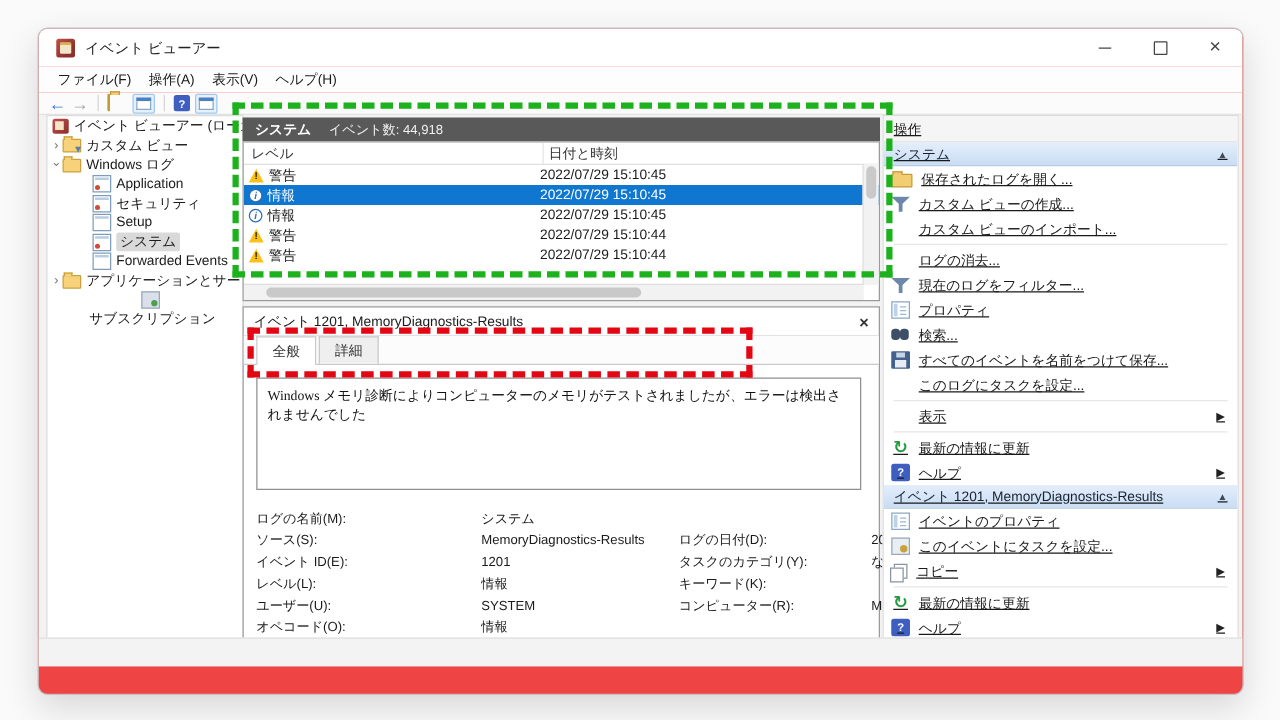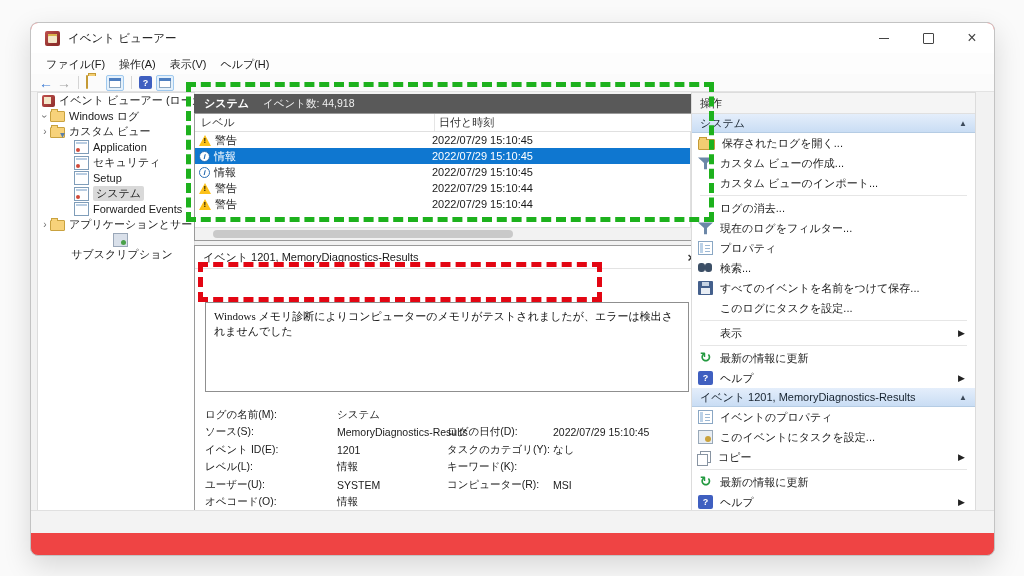--- a/index.html
+++ b/index.html
@@ -21,21 +21,21 @@
     background:linear-gradient(135deg,#c0504d 0%,#8f2f2c 70%);position:relative;flex:0 0 auto;}
   .app-icon::after{content:"";position:absolute;left:3px;top:3px;width:9px;height:9px;background:#f3e6c8;border-radius:1px;box-shadow:inset 0 2px 0 #d8b24a;}
   .title-text{margin-left:8px;font-size:11.5px;color:#222;}
   .caption-btns{margin-left:auto;display:flex;height:100%;}
   .cap{width:44px;height:100%;display:flex;align-items:center;justify-content:center;color:#444;}
   .cap-min::after{content:"";width:10px;height:0;border-bottom:1px solid #444;}
   .cap-max::after{content:"";width:9px;height:9px;border:1px solid #444;border-radius:1px;}
   .cap-close{font-size:13px;}
   .cap-close::after{content:"\00D7";font-size:16px;line-height:1;}
   
-  .menubar{position:absolute;left:0;top:30px;right:0;height:21px;background:#fdfdfd;display:flex;align-items:flex-end;padding-left:8px;}
+  .menubar{position:absolute;left:0;top:30px;right:0;height:21px;background:#fdfdfd;display:flex;align-items:center;padding-left:8px;}
   .menu-item{padding:2px 7px;color:#1a1a1a;}
   
   .toolbar{position:absolute;left:0;top:51px;right:0;height:17px;background:#fbfbfb;border-bottom:1px solid #e3e3e3;display:flex;align-items:center;padding-left:8px;gap:4px;}
   .tb-sep{width:1px;height:13px;background:#d5d5d5;margin:0 3px;}
   .nav-arrow{font-size:14px;font-weight:bold;line-height:1;}
   .nav-back{color:#3a7bd5;}
   .nav-fwd{color:#a6a6a6;}
   .tb-ico{width:16px;height:14px;position:relative;display:inline-block;}
   .tb-hl{border:1px solid #9fc9ef;background:#e5f1fb;border-radius:2px;}
   .ico-folder-open{width:14px;height:10px;background:#f2cd72;border:1px solid #c49a36;border-radius:1px;position:relative;margin-top:3px;}
@@ -88,25 +88,25 @@
   .hthumb{position:absolute;left:18px;top:2px;width:300px;height:8px;background:#c9c9c9;border-radius:4px;}
   
   .detail{position:absolute;left:163px;top:153px;width:510px;bottom:4px;background:#fff;border:1px solid #9a9a9a;box-sizing:border-box;}
   .d-header{height:22px;display:flex;align-items:center;padding:0 8px;border-bottom:1px solid #e3e3e3;font-size:11px;color:#1a1a1a;}
   .d-close{margin-left:auto;font-size:13px;font-weight:bold;color:#333;}
   .d-tabs{height:22px;display:flex;align-items:flex-end;padding-left:10px;border-bottom:1px solid #c9c9c9;background:#fcfcfc;}
   .tab{padding:3px 12px;border:1px solid #c9c9c9;border-bottom:none;background:#efefef;margin-right:2px;font-size:11px;color:#333;}
   .tab.active{background:#fff;position:relative;top:1px;padding-top:4px;}
   .msgbox{position:absolute;left:10px;top:56px;right:14px;height:90px;border:1px solid #8f8f8f;background:#fff;padding:6px 8px;box-sizing:border-box;font-size:11px;color:#111;font-family:Liberation Serif, serif;}
   .fields{position:absolute;left:10px;top:160px;right:12px;bottom:8px;font-size:10.5px;}
-  .frow{display:grid;grid-template-columns:132px 110px 106px auto;height:17.5px;align-items:center;white-space:nowrap;}
+  .frow{display:grid;grid-template-columns:132px 110px 106px auto;height:17.5px;align-items:center;white-space:nowrap;gap:48px;}
   .fval{overflow:visible;}
   .flink{color:#0563c1;text-decoration:underline;}
   
-  .actions{position:absolute;left:660px;top:0;width:285px;bottom:4px;background:#ffffff;border:1px solid #dcdcdc;box-sizing:border-box;overflow:hidden;}
+  .actions{position:absolute;left:675px;top:0;width:285px;bottom:4px;background:#ffffff;border:1px solid #dcdcdc;box-sizing:border-box;overflow:hidden;text-decoration:underline;}
   .a-title{height:20px;display:flex;align-items:center;padding-left:8px;background:#f5f5f5;border-bottom:1px solid #e0e0e0;font-size:11px;color:#1a1a1a;}
   .sect{height:18px;display:flex;align-items:center;padding:0 8px;background:linear-gradient(#e4eefb,#c9ddf4);border-bottom:1px solid #b5cce4;font-size:11px;color:#16222e;}
   .sect .collapse{margin-left:auto;font-size:8px;color:#3c4a5a;}
   .collapse::after{content:"\25B2";}
   .act{height:20px;display:flex;align-items:center;padding-left:6px;gap:7px;font-size:11px;color:#1a1a1a;}
   .act .flyout{margin-left:auto;margin-right:10px;font-size:9px;color:#222;}
   .flyout::after{content:"\25B6";}
   .a-sep{height:1px;background:#e6e6e6;margin:2px 8px;}
   .aicn{width:15px;height:14px;flex:0 0 auto;position:relative;display:inline-block;}
   .ai-openfolder{background:#f2cd72;border:1px solid #c49a36;height:9px;margin-top:3px;border-radius:1px;}
@@ -169,28 +169,28 @@
   </div>
 
   <div class="content">
 
     <div class="treepanel">
       <div class="trow" style="padding-left:4px;">
         <span class="tico tico-app"></span>
         <span>イベント ビューアー (ローカル)</span>
       </div>
       <div class="trow" style="padding-left:2px;">
+        <span class="chev chev-r"></span>
+        <span class="tico tico-folder tico-filter"></span>
+        <span>カスタム ビュー</span>
+      </div>
+      <div class="trow" style="padding-left:2px;">
         <span class="chev chev-d"></span>
         <span class="tico tico-folder"></span>
         <span>Windows ログ</span>
-      </div>
-      <div class="trow" style="padding-left:2px;">
-        <span class="chev chev-r"></span>
-        <span class="tico tico-folder tico-filter"></span>
-        <span>カスタム ビュー</span>
       </div>
       <div class="trow ind2">
         <span class="tico tico-log tico-badge"></span>
         <span>Application</span>
       </div>
       <div class="trow ind2">
         <span class="tico tico-log tico-badge"></span>
         <span>セキュリティ</span>
       </div>
       <div class="trow ind2">
@@ -267,20 +267,24 @@
       <div class="hscroll">
           <div class="hthumb"></div>
         </div>
     </div>
 
     <div class="detail">
       <div class="d-header">
         <span>イベント 1201, MemoryDiagnostics-Results</span>
         <span class="d-close">×</span>
       </div>
+      <div class="d-tabs">
+        <span class="tab active">全般</span>
+        <span class="tab">詳細</span>
+      </div>
       <div class="msgbox">
         <span>Windows メモリ診断によりコンピューターのメモリがテストされましたが、エラーは検出されませんでした</span>
       </div>
       <div class="fields">
         <div class="frow">
           <span>ログの名前(M):</span>
           <span class="fval">システム</span>
           <span></span>
           <span class="fval"></span>
         </div>

